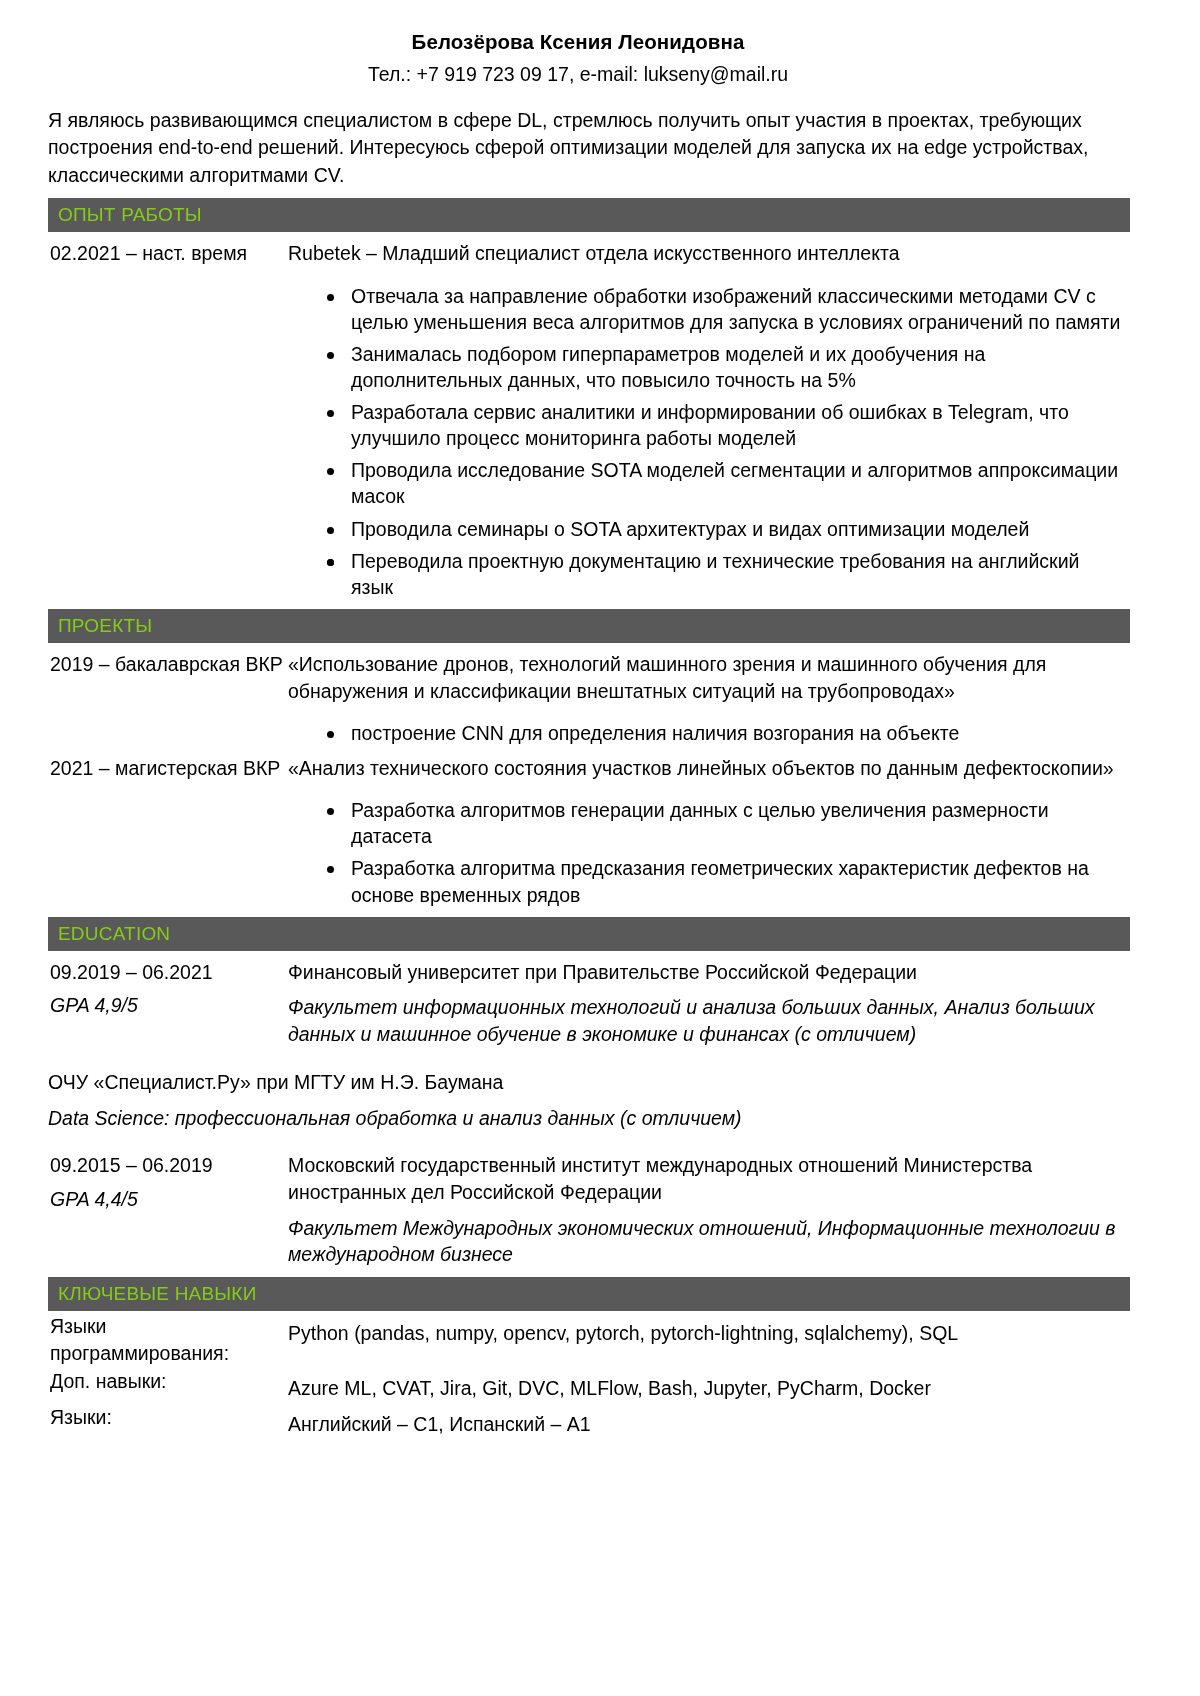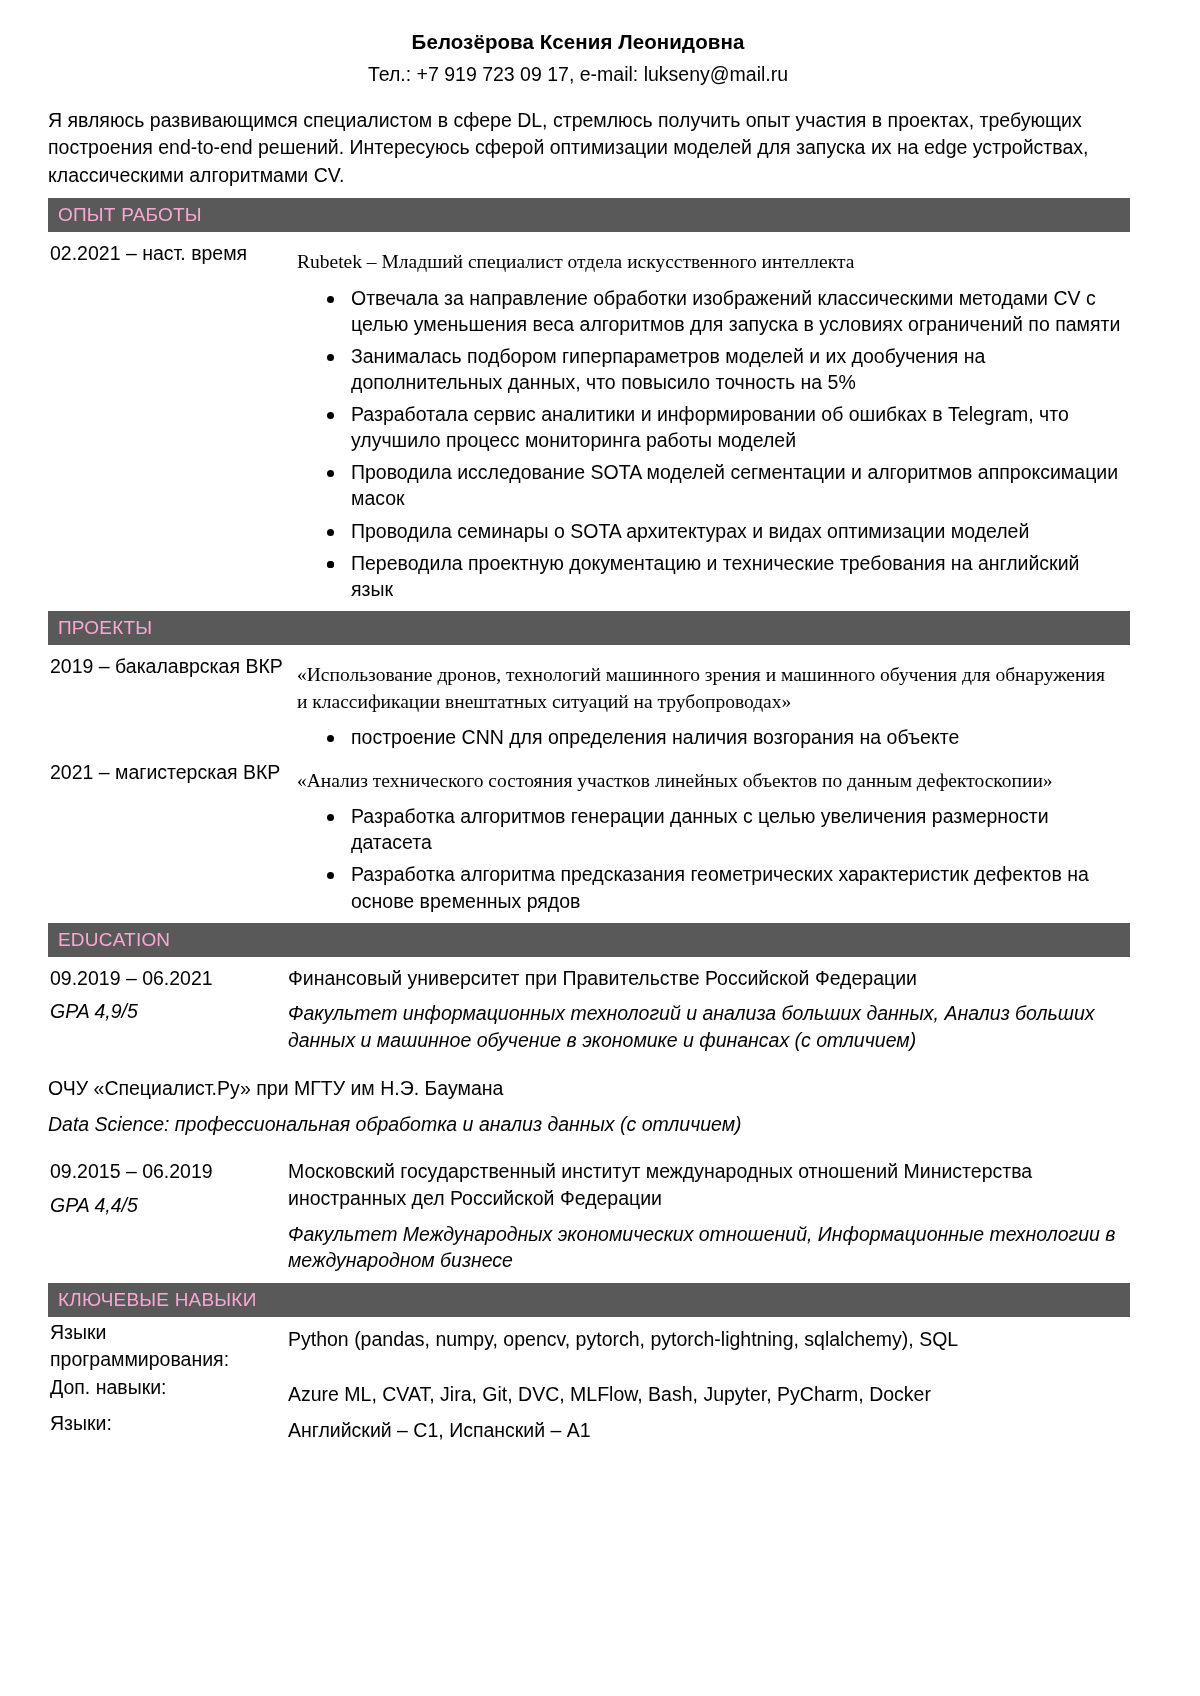--- a/index.html
+++ b/index.html
@@ -36,21 +36,21 @@
   }
   .summary {
     font-size: 19.5px;
     line-height: 1.40;
     margin: 21px 0 0 0;
     padding-right: 22px;
     text-align: left;
   }
   .section-bar {
     background: #595959;
-    color: #f9a8d4;
+    color: #84cc16;
     font-size: 19px;
     line-height: 1;
     padding: 7px 0 8px 10px;
     width: 1082px;
     box-sizing: border-box;
     margin-top: 9px;
     letter-spacing: 0.2px;
   }
   .rows {
     width: 1082px;
@@ -78,33 +78,33 @@
   }
   .col-left.tight { padding-top: 2px; }
   .col-right.tight { padding-top: 2px; }
   .italic { font-style: italic; }
   .gpa {
     font-style: italic;
     font-size: 19.5px;
     line-height: 1.37;
     margin-top: 7px;
   }
-  .lead-line { margin: 9px; font-family: Liberation Serif, serif; }
+  .lead-line { margin: 0; }
   ul.bullets {
     list-style: none;
     margin: 2px 0 0 0;
     padding: 0;
   }
   ul.bullets li {
     position: relative;
     padding-left: 63px;
     margin-top: 6px;
     line-height: 1.34;
   }
-  ul.bullets li:first-child { margin-top: 8px; }
+  ul.bullets li:first-child { margin-top: 16px; }
   ul.bullets li .dot {
     position: absolute;
     left: 39px;
     top: 0.56em;
     width: 7px;
     height: 7px;
     background: #000;
     border-radius: 50%;
   }
   .spaced { margin-top: 13px; }

